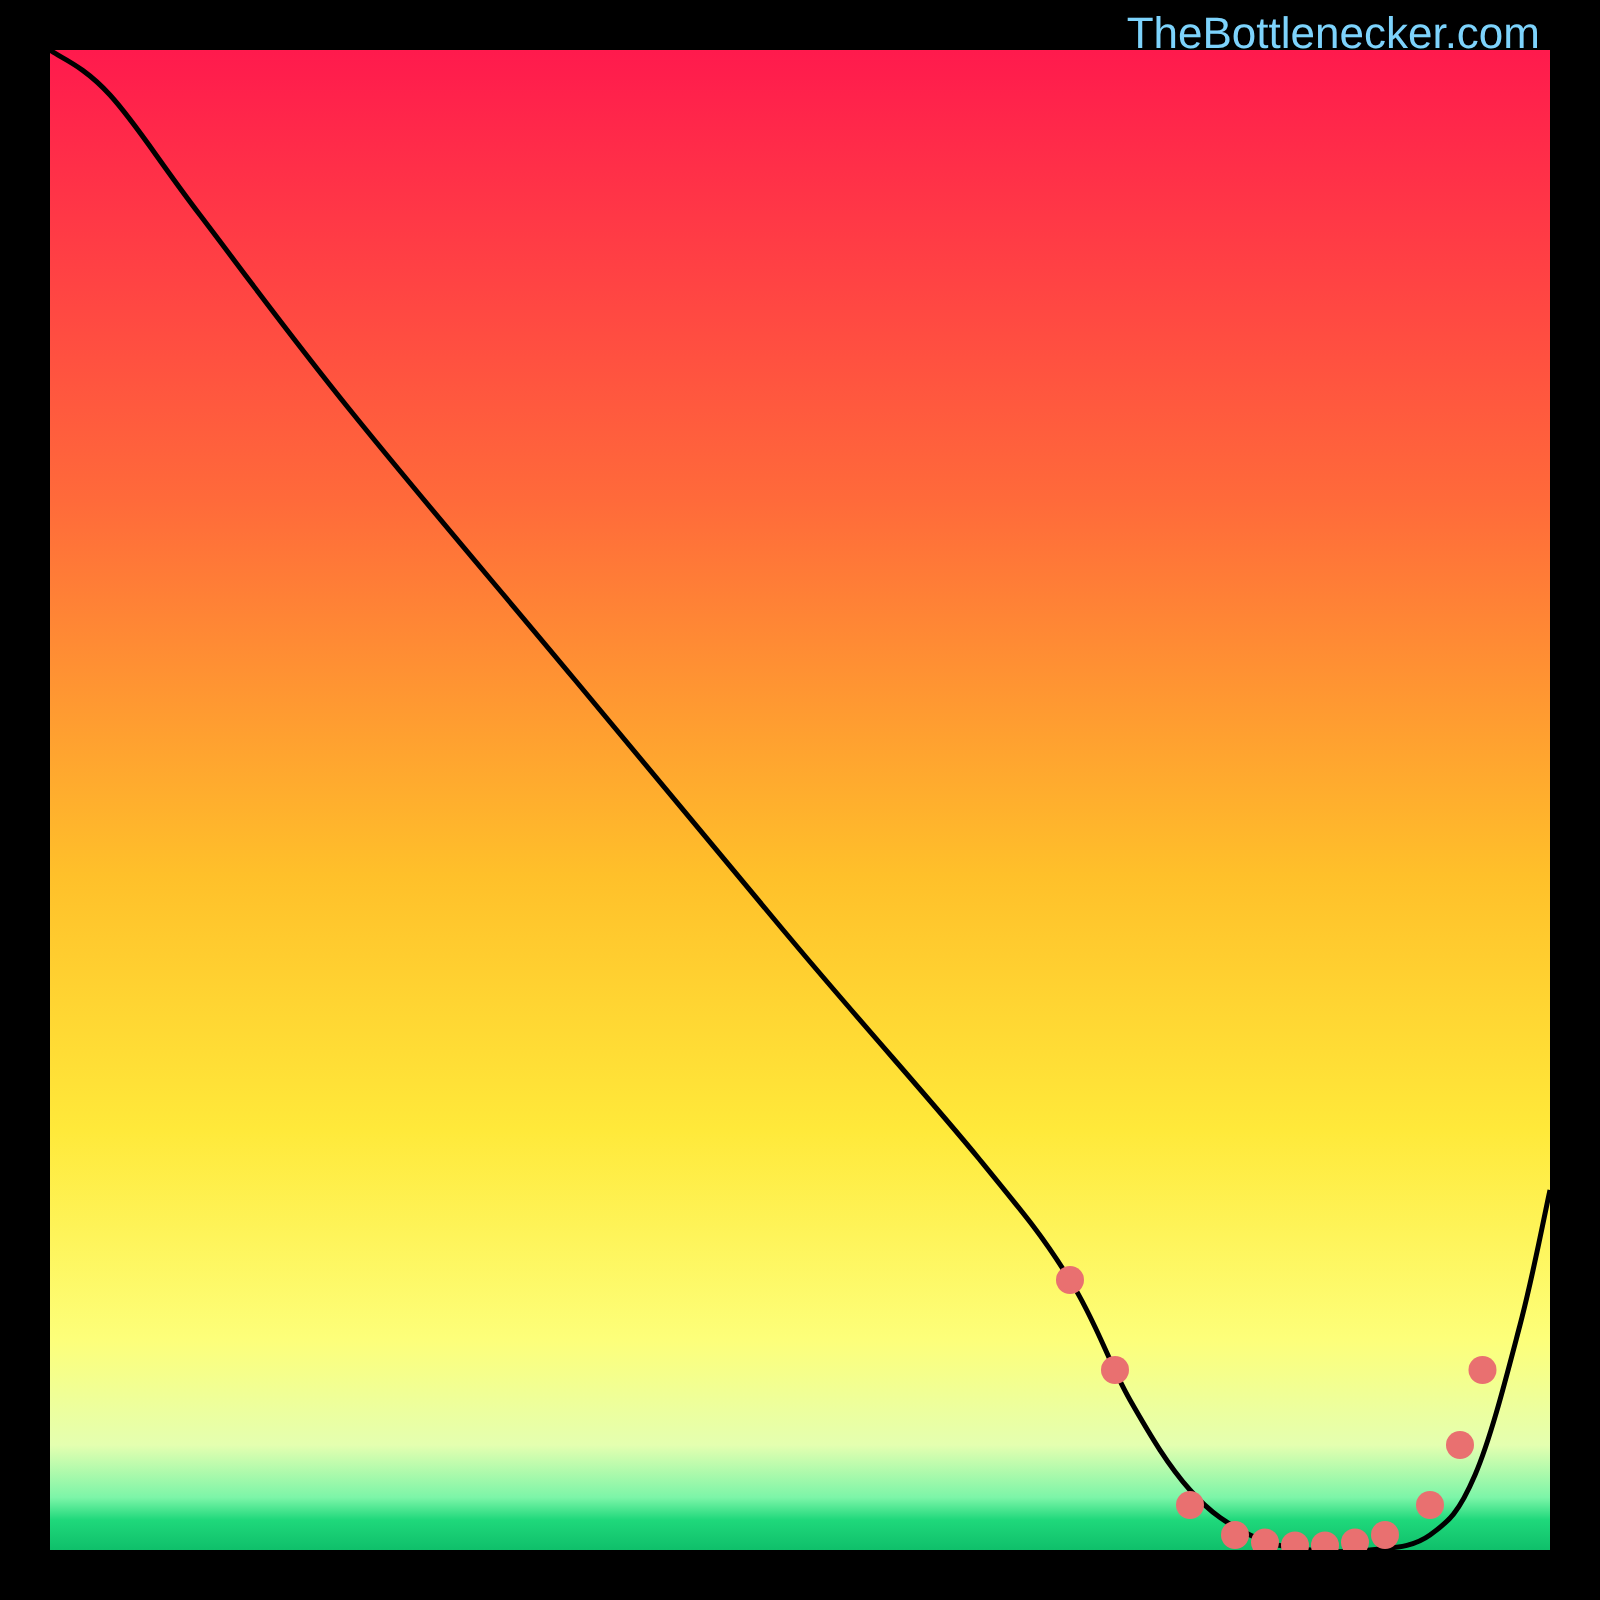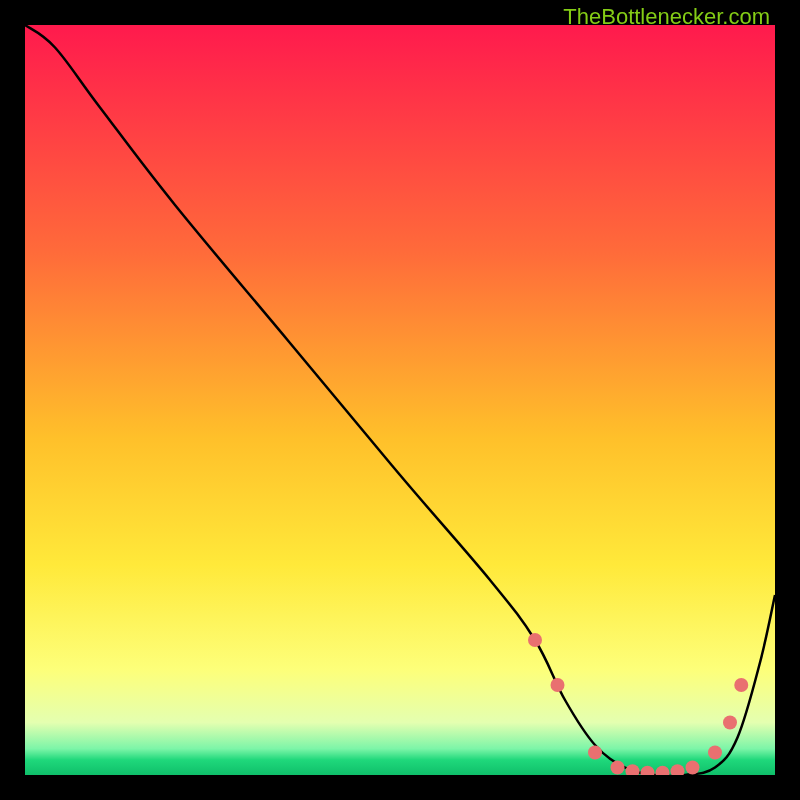--- a/index.html
+++ b/index.html
@@ -7,21 +7,21 @@
     width: 800px;
     height: 800px;
     background: #000;
     position: relative;
     font-family: Arial, sans-serif;
   }
   .watermark {
     position: absolute;
     top: 4px;
     right: 30px;
-    color: #84cc16;
+    color: #7dd3fc;
     font-size: 22px;
     font-weight: normal;
     z-index: 10;
   }
   .plot-area {
     position: absolute;
     left: 25px;
     top: 25px;
     width: 750px;
     height: 750px;

